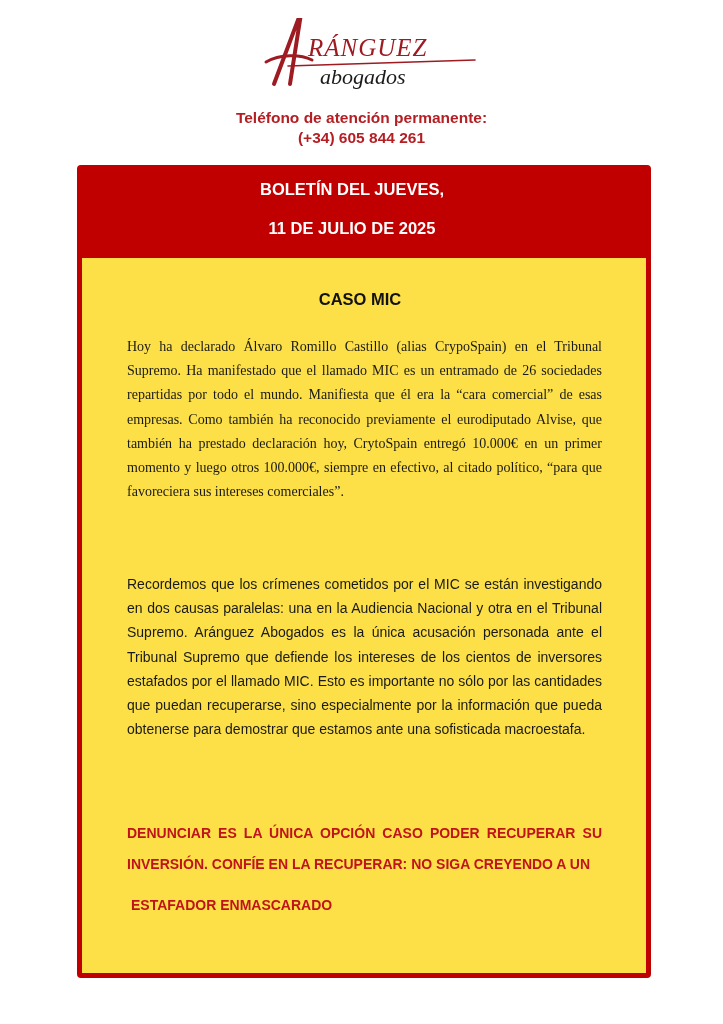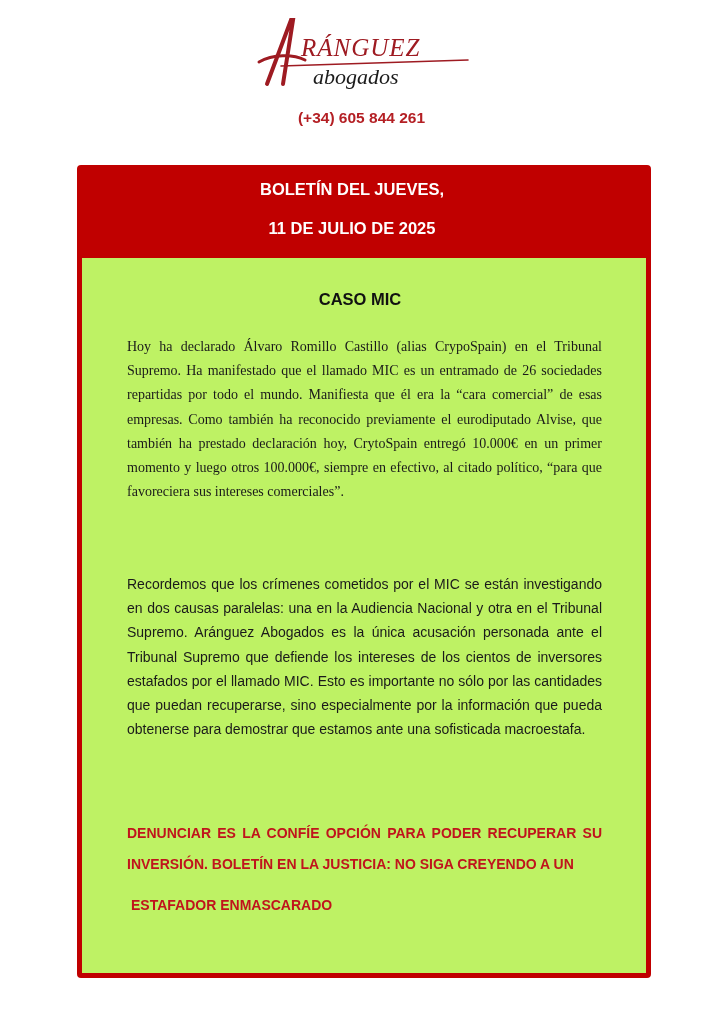--- a/index.html
+++ b/index.html
@@ -9,21 +9,21 @@
     }
     body {
       width: 723px;
       height: 1024px;
       position: relative;
       overflow: hidden;
       font-family: "Liberation Sans", "DejaVu Sans", sans-serif;
     }
     .logo {
       position: absolute;
-      left: 253px;
+      left: 260px;
       top: 14px;
       width: 220px;
       height: 80px;
     }
     .logo svg { width: 100%; height: 100%; display: block; }
     .phone-block {
       position: absolute;
       left: 0;
       top: 108px;
       width: 723px;
@@ -38,21 +38,21 @@
       padding-left: 0;
     }
     .bulletin-box {
       position: absolute;
       left: 77px;
       top: 165px;
       width: 564px;
       height: 803px;
       border: 5px solid #c00000;
       border-radius: 4px;
-      background: #bef264;
+      background: #fde047;
     }
     .bulletin-header {
       position: absolute;
       left: 0;
       top: 0;
       width: 564px;
       height: 88px;
       background: #c00000;
       color: #ffffff;
       font-weight: bold;
@@ -129,32 +129,33 @@
     <path d="M14 70 L38 6 L40 6 L30 70" fill="none" stroke="#9e1b22" stroke-width="4" stroke-linecap="round"></path>
     <path d="M6 48 C 20 40, 40 40, 52 46" fill="none" stroke="#9e1b22" stroke-width="3" stroke-linecap="round"></path>
 
     <path d="M28 52 L215 46" fill="none" stroke="#9e1b22" stroke-width="1.6" stroke-linecap="round"></path>
     <text x="48" y="42" font-family="Liberation Serif, DejaVu Serif, serif" font-size="25" font-style="italic" fill="#9e1b22" letter-spacing="1">RÁNGUEZ</text>
     <text x="60" y="70" font-family="Liberation Serif, DejaVu Serif, serif" font-size="22" font-style="italic" fill="#1a1a1a">abogados</text>
   </svg>
 </div>
 
 <div class="phone-block">
+  <span>Teléfono de atención permanente:</span>
   <span class="phone-number">(+34) 605 844 261</span>
 </div>
 
 <div class="bulletin-box">
   <div class="bulletin-header">
     <div class="line1">BOLETÍN DEL JUEVES,</div>
     <div class="line2">11 DE JULIO DE 2025</div>
   </div>
 
   <div class="case-title">CASO MIC</div>
 
   <p class="body-text para1" style="margin:0">Hoy ha declarado Álvaro Romillo Castillo (alias CrypoSpain) en el Tribunal Supremo. Ha manifestado que el llamado MIC es un entramado de 26 sociedades repartidas por todo el mundo. Manifiesta que él era la “cara comercial” de esas empresas. Como también ha reconocido previamente el eurodiputado Alvise, que también ha prestado declaración hoy, CrytoSpain entregó 10.000€ en un primer momento y luego otros 100.000€, siempre en efectivo, al citado político, “para que favoreciera sus intereses comerciales”.</p>
   <p class="body-text para2" style="margin:0">Recordemos que los crímenes cometidos por el MIC se están investigando en dos causas paralelas: una en la Audiencia Nacional y otra en el Tribunal Supremo. Aránguez Abogados es la única acusación personada ante el Tribunal Supremo que defiende los intereses de los cientos de inversores estafados por el llamado MIC. Esto es importante no sólo por las cantidades que puedan recuperarse, sino especialmente por la información que pueda obtenerse para demostrar que estamos ante una sofisticada macroestafa.</p>
 
   <div class="cta" style="top:651px">
-    <span class="cta-line1">DENUNCIAR ES LA CONFÍE OPCIÓN PARA PODER RECUPERAR SU</span>
-    <span class="cta-line2">INVERSIÓN. BOLETÍN EN LA JUSTICIA: NO SIGA CREYENDO A UN</span>
+    <span class="cta-line1">DENUNCIAR ES LA ÚNICA OPCIÓN CASO PODER RECUPERAR SU</span>
+    <span class="cta-line2">INVERSIÓN. CONFÍE EN LA RECUPERAR: NO SIGA CREYENDO A UN</span>
     <span class="cta-line3">ESTAFADOR ENMASCARADO</span>
   </div>
 </div>
 
 </body></html>

